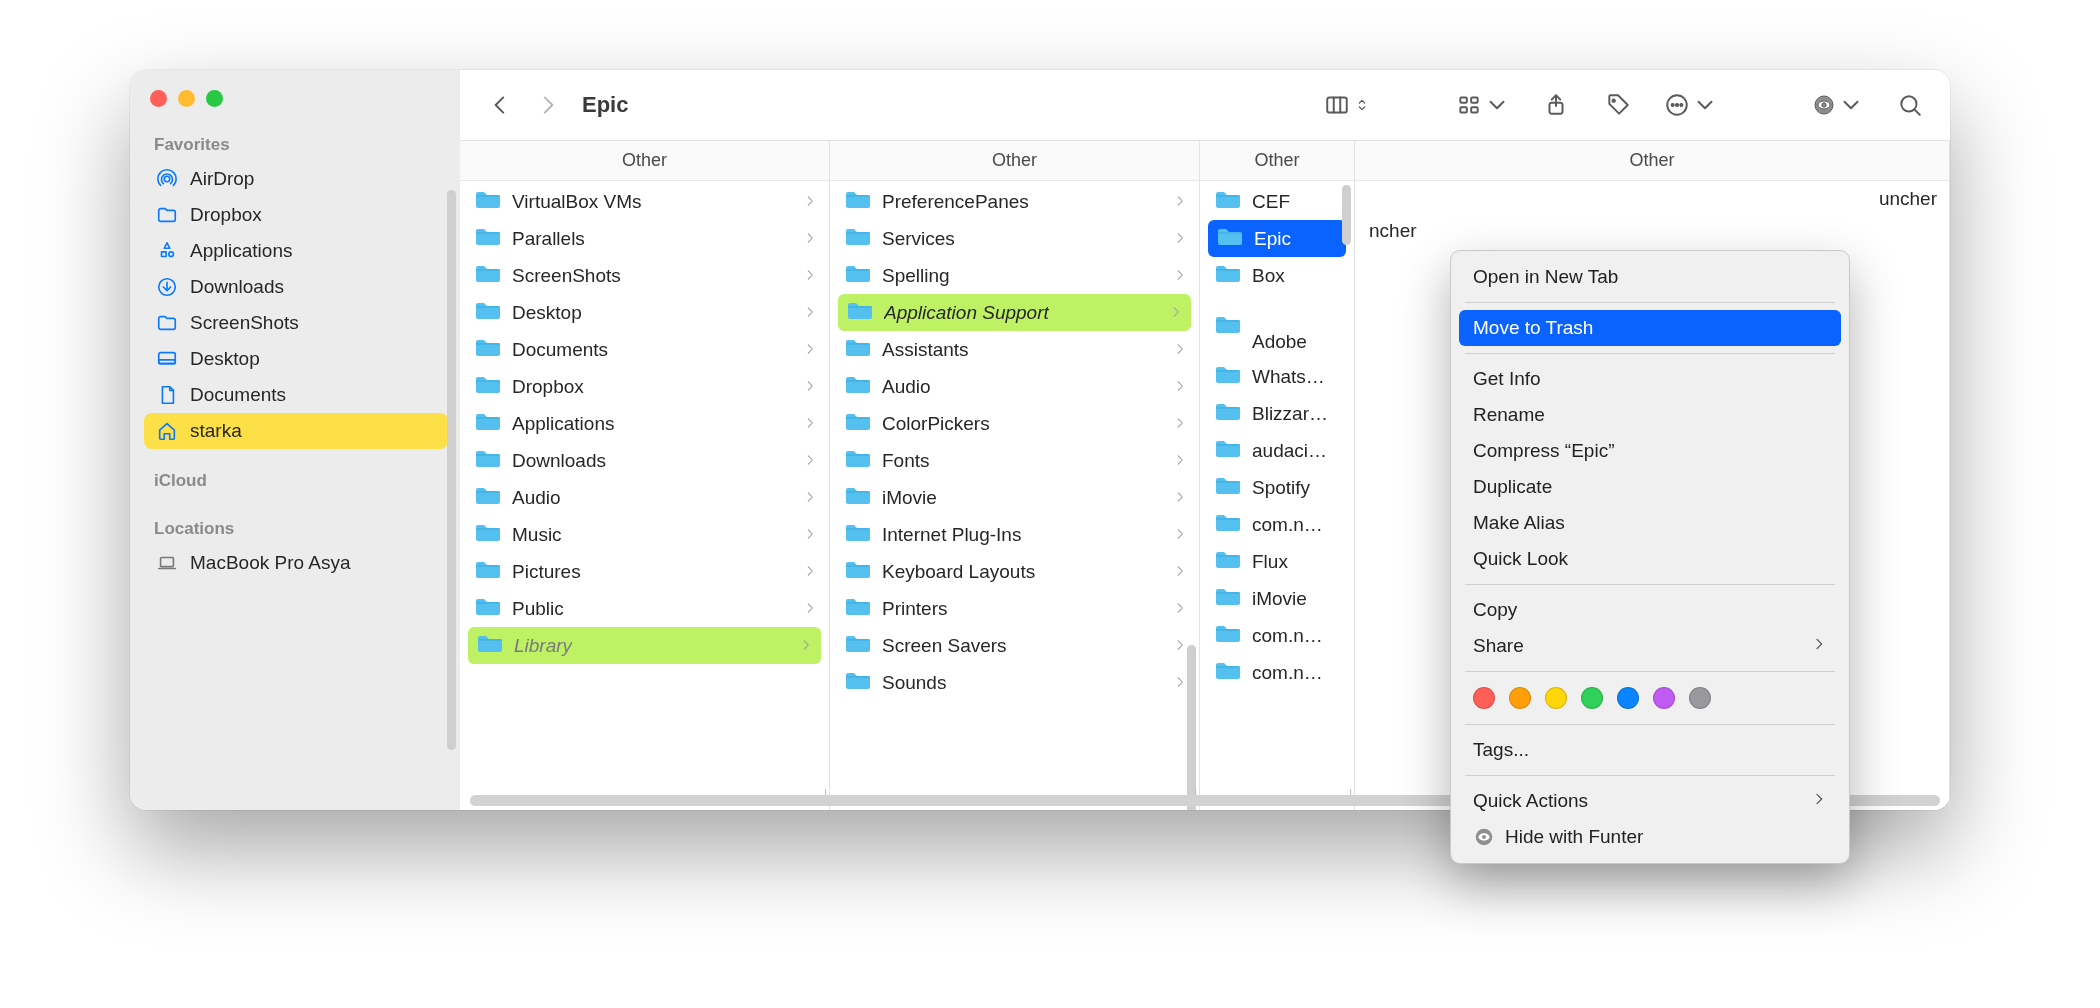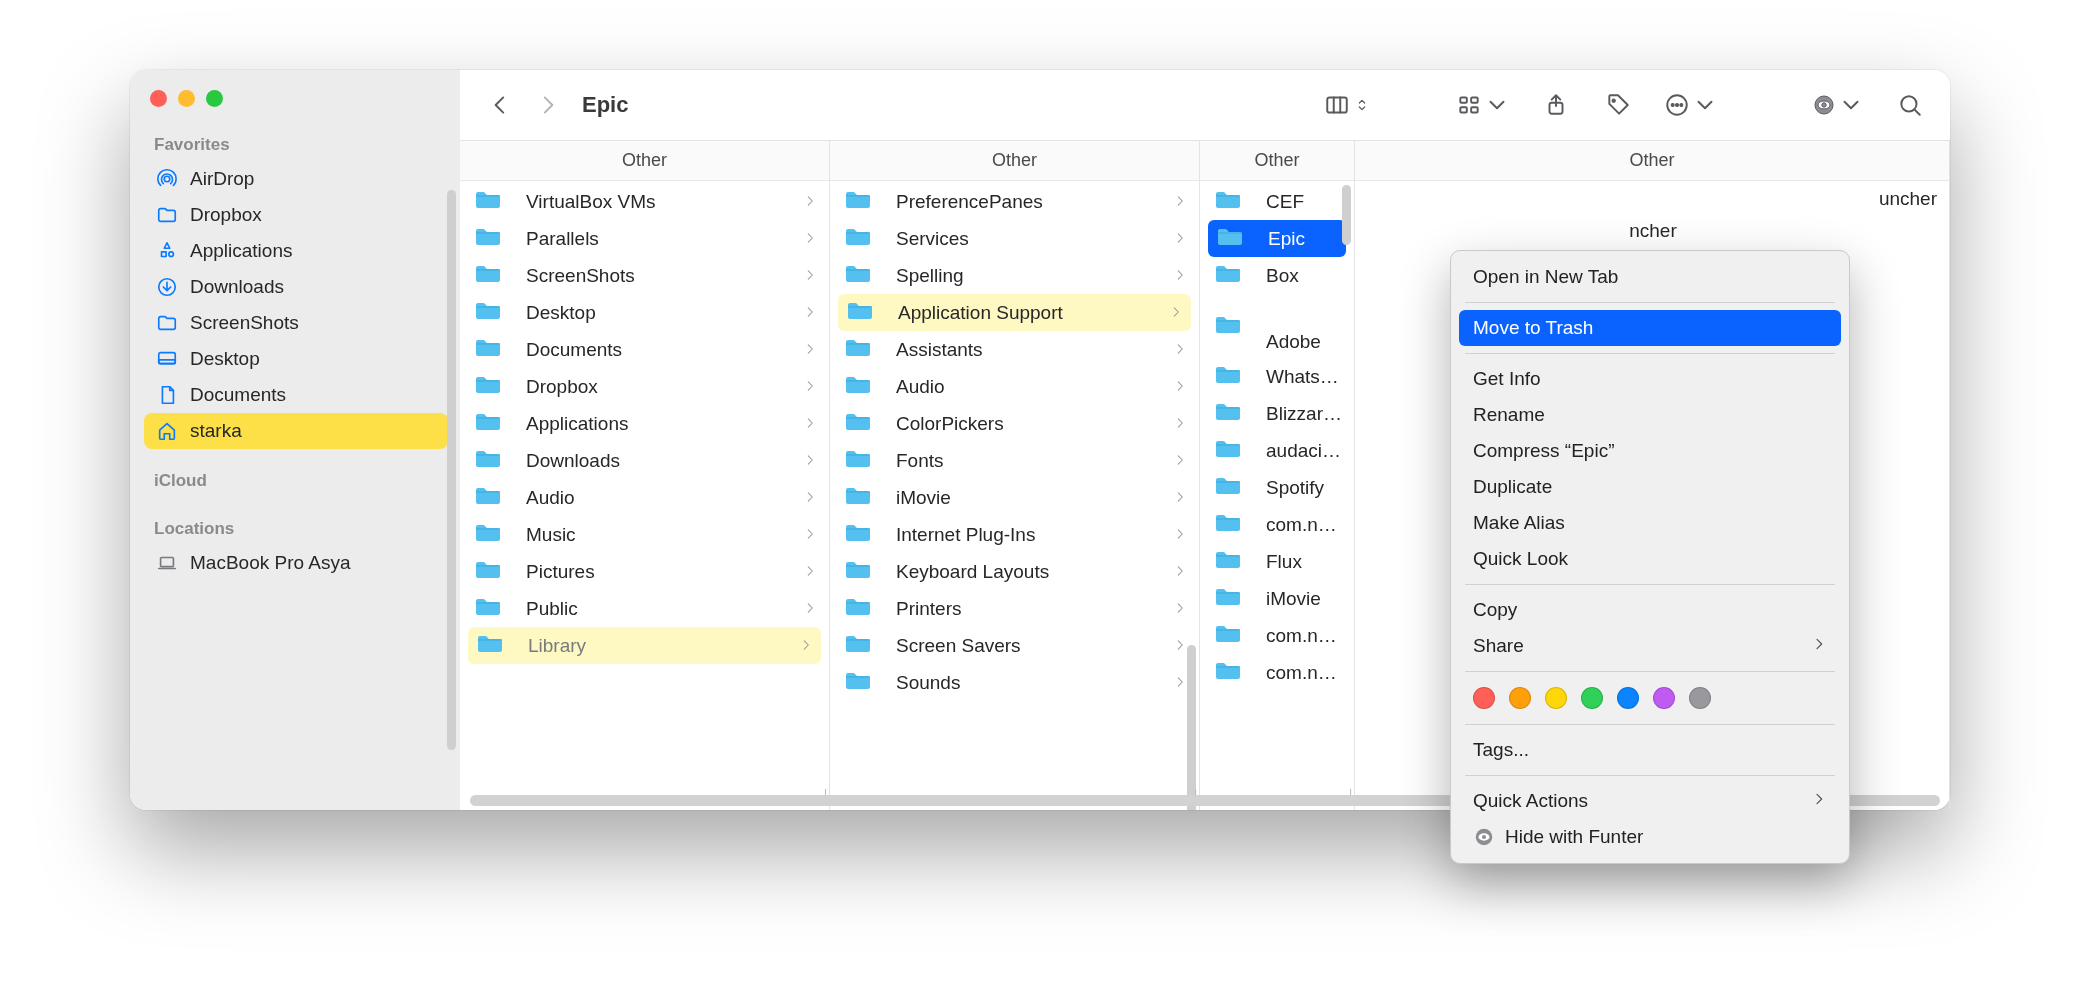--- a/index.html
+++ b/index.html
@@ -83,28 +83,28 @@
     display:flex; flex-direction:column; position:relative;
     overflow:hidden;
   }
   .col:last-child { border-right:none; }
   .col-header {
     text-align:center; font-size:18px; color:#4a4a4c; font-weight:400;
     padding:9px 0; border-bottom:1px solid #e8e8e8; background:#fafafa;
   }
   .col-body { flex:1; overflow:hidden; padding-top:2px; }
   .row {
-    display:flex; align-items:center; gap:24px;
+    display:flex; align-items:center; gap:10px;
     padding: 5px 12px 5px 14px; font-size:19px; color:#272727;
     position:relative;
   }
   .row .chev {
     margin-left:auto; color:#9a9a9e;
   }
-  .row.selected-gray { background:#fef9c3; border-radius:6px; margin:0 8px; padding-left:8px; padding-right:8px; }
+  .row.selected-gray { background:#bef264; border-radius:6px; margin:0 8px; padding-left:8px; padding-right:8px;font-style:italic; }
   .row.selected-gray .name { color:#272727; }
   .row.dim .name { color:#7a7a7e; }
   .row.selected-blue { background:#0a63ff; border-radius:6px; margin:0 8px; padding-left:8px; padding-right:8px; }
   .row.selected-blue .name { color:#fff; }
   .folder-icon { width:28px; height:22px; flex-shrink:0; }
   .col-scroll {
     position:absolute; right:3px; width:9px; background:#cfcfcf; border-radius:5px;
   }
   .col-drag-handle {
     position:absolute; right:-1px; bottom:6px; width:12px; height:20px;
@@ -732,21 +732,21 @@
           </div>
           <div class="col-scroll" style="top: 44px; height: 60px;"></div>
           <div class="col-drag-handle">||</div>
         </div>
         <div class="col" style="flex: 1 1 0%; min-width: 0px;">
           <div class="col-header">Other</div>
           <div class="col-body">
             <div class="row" style="justify-content: flex-end;">
               <span class="name" style="white-space: nowrap; overflow: hidden; text-overflow: ellipsis;">uncher</span>
             </div>
-            <div class="row" style="justify-content: center;">
+            <div class="row" style="justify-content: flex-start;">
               <span class="name" style="white-space: nowrap; overflow: hidden; text-overflow: ellipsis;">ncher</span>
             </div>
           </div>
         </div>
         <div class="bottom-scroll"></div>
     </div>
   </div>
 
 </div>
 

